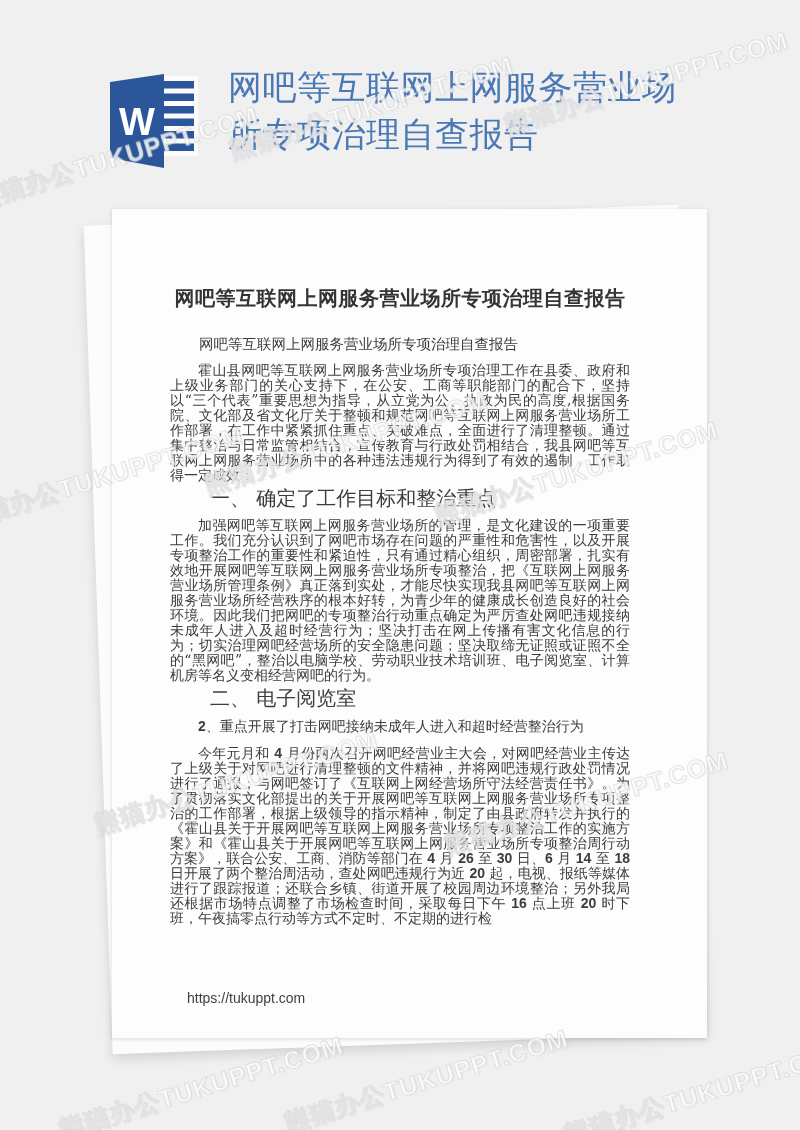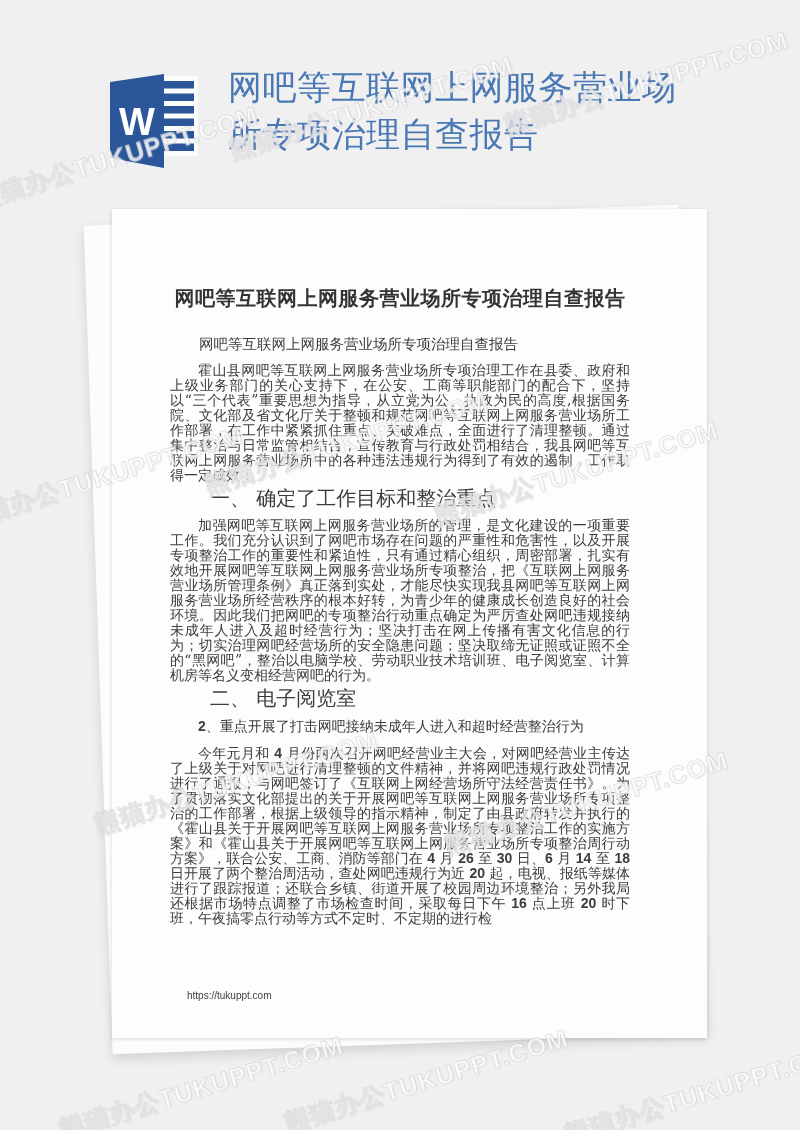--- a/index.html
+++ b/index.html
@@ -26,21 +26,21 @@
   .doc-body{position:absolute;left:58px;right:77px;top:0;
             font-family:"DejaVu Serif","Liberation Serif",serif;color:#3c3c3c;}
   .doc-title{margin:76px 0 0 0;font-size:20px;font-weight:bold;text-align:center;
              color:#333;letter-spacing:0.5px;}
   .doc-subtitle{margin:22px 0 0 0;font-size:14.5px;line-height:20px;text-indent:2em;}
   .block-para{margin:9px 0 0 0;font-size:14px;line-height:15px;
               text-align:justify;text-indent:2em;}
   .block-heading{margin:6px 0 0 0;font-size:20px;line-height:19.6px;text-indent:2em;}
   .block-subheading{margin:9px 0 0 0;font-size:14px;line-height:19.6px;text-indent:2em;}
   .doc-body b{font-family:"Liberation Sans",sans-serif;font-weight:bold;}
-  .footer-url{position:absolute;left:75px;top:781px;font-size:10px;color:#3f3f3f;
+  .footer-url{position:absolute;left:75px;top:781px;font-size:14px;color:#3f3f3f;
               font-family:"Liberation Sans",sans-serif;}
 
   
   .wm-layer{position:absolute;inset:0;z-index:5;pointer-events:none;}
   .wm{position:absolute;white-space:nowrap;font-size:25px;font-weight:bold;
       letter-spacing:1px;transform:rotate(-17deg);transform-origin:left top;
       color:rgba(255,255,255,0.55);
       -webkit-text-stroke:1px rgba(200,200,204,0.45);
       text-shadow:0 1px 1px rgba(255,255,255,0.6),1px 1px 2px rgba(160,160,165,0.18);}
 </style>

